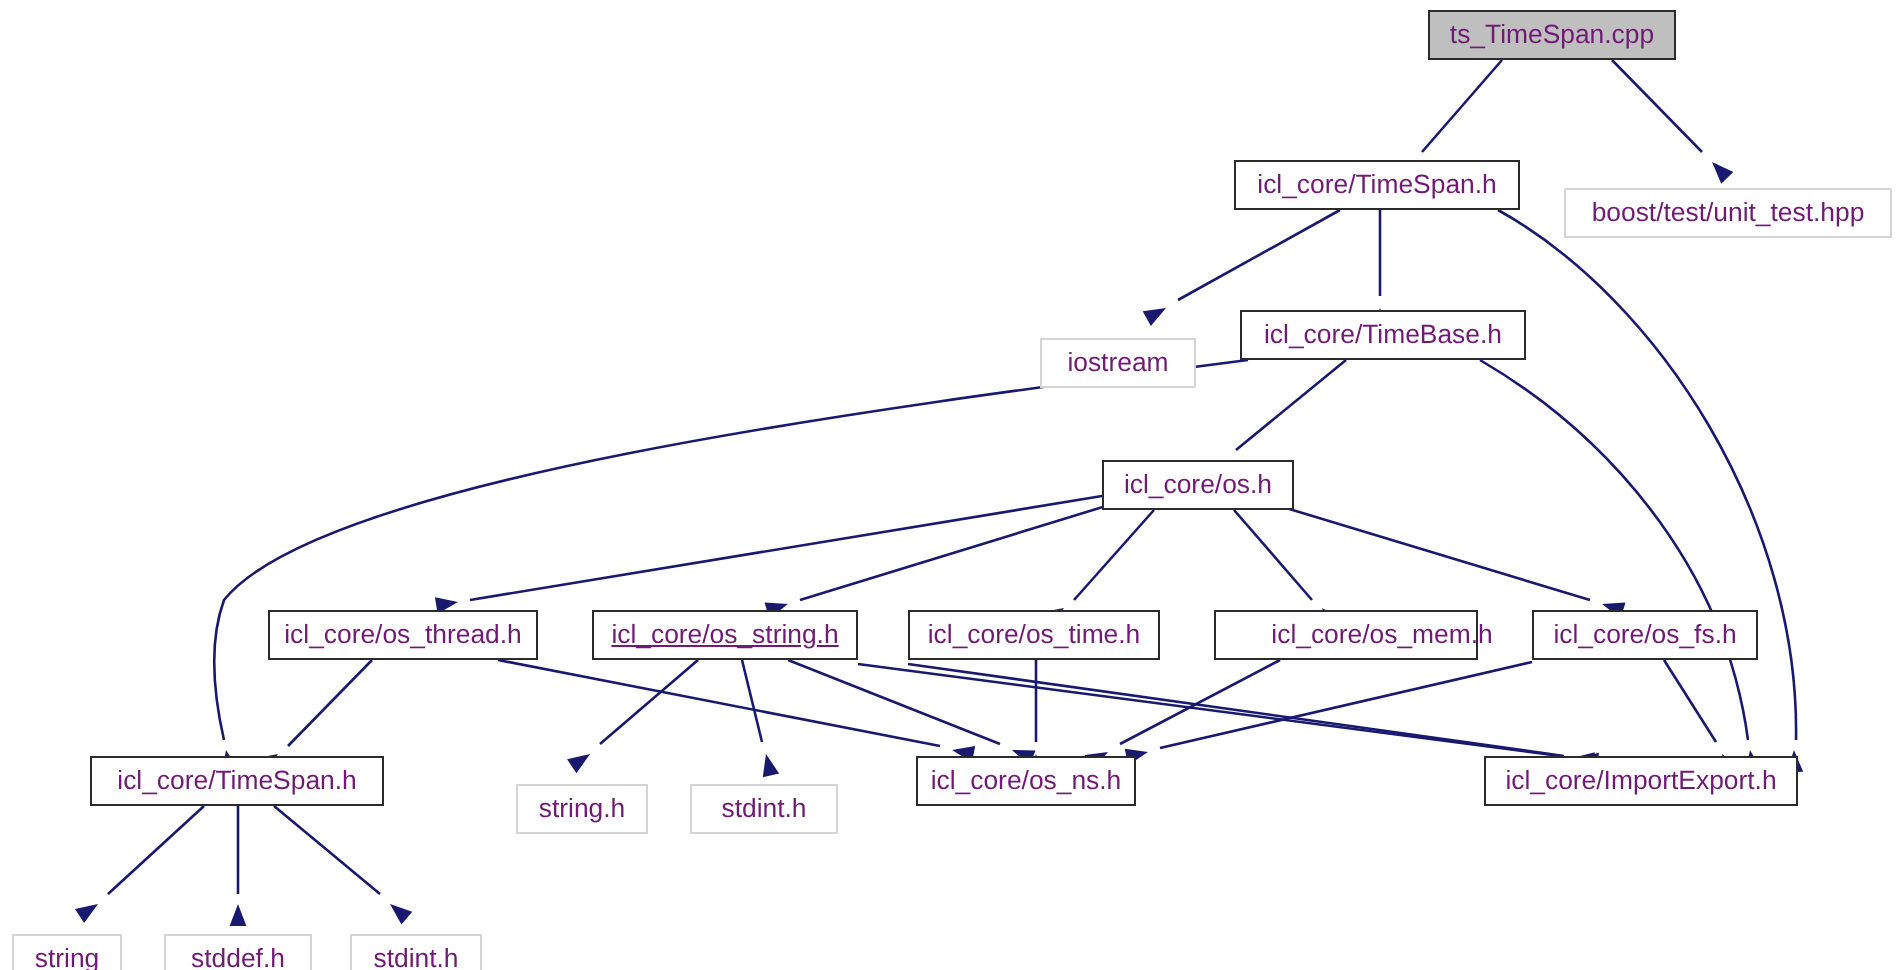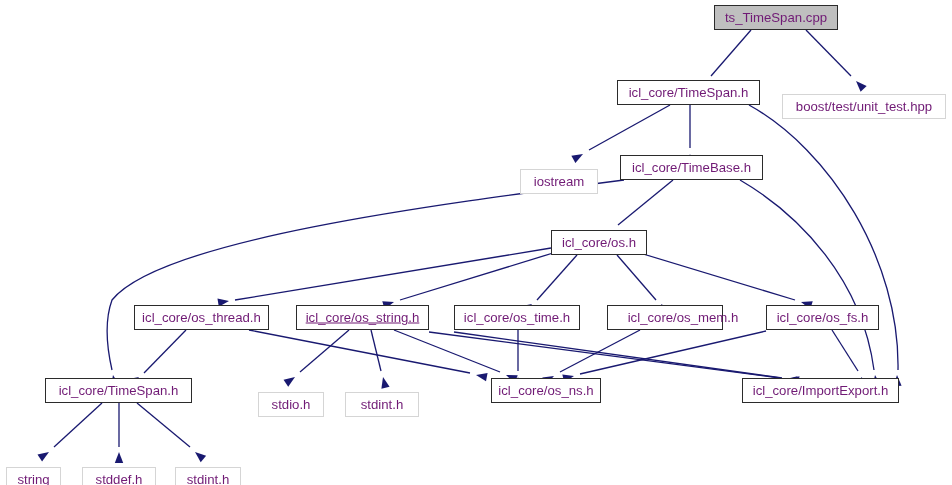--- a/index.html
+++ b/index.html
@@ -133,36 +133,36 @@
       </div>
       <div class="node internal" style="left: 134px; top: 305px; width: 135px; height: 25px;">
         <span class="node-label">icl_core/os_thread.h</span>
       </div>
       <div class="node internal" style="left: 296px; top: 305px; width: 133px; height: 25px; text-decoration: underline;">
         <span class="node-label">icl_core/os_string.h</span>
       </div>
       <div class="node internal" style="left: 454px; top: 305px; width: 126px; height: 25px;">
         <span class="node-label">icl_core/os_time.h</span>
       </div>
-      <div class="node internal" style="left: 607px; top: 305px; width: 116px; height: 25px; padding-left: 36px;">
+      <div class="node internal" style="left: 607px; top: 305px; width: 132px; height: 25px; padding-left: 36px;">
         <span class="node-label">icl_core/os_mem.h</span>
       </div>
       <div class="node internal" style="left: 766px; top: 305px; width: 113px; height: 25px;">
         <span class="node-label">icl_core/os_fs.h</span>
       </div>
       <div class="node internal" style="left: 45px; top: 378px; width: 147px; height: 25px;">
         <span class="node-label">icl_core/TimeSpan.h</span>
       </div>
       <div class="node external" style="left: 258px; top: 378px; width: 66px; height: 25px;">
-        <span class="node-label">stdio.h</span>
+        <span class="node-label">string.h</span>
       </div>
       <div class="node external" style="left: 345px; top: 378px; width: 74px; height: 25px;">
         <span class="node-label">stdint.h</span>
       </div>
-      <div class="node internal" style="left: 491px; top: 378px; width: 110px; height: 25px;">
+      <div class="node internal" style="left: 458px; top: 378px; width: 110px; height: 25px;">
         <span class="node-label">icl_core/os_ns.h</span>
       </div>
       <div class="node internal" style="left: 742px; top: 378px; width: 157px; height: 25px;">
         <span class="node-label">icl_core/ImportExport.h</span>
       </div>
       <div class="node external" style="left: 6px; top: 453px; width: 55px; height: 25px;">
         <span class="node-label">string</span>
       </div>
       <div class="node external" style="left: 82px; top: 453px; width: 74px; height: 25px;">
         <span class="node-label">stddef.h</span>

